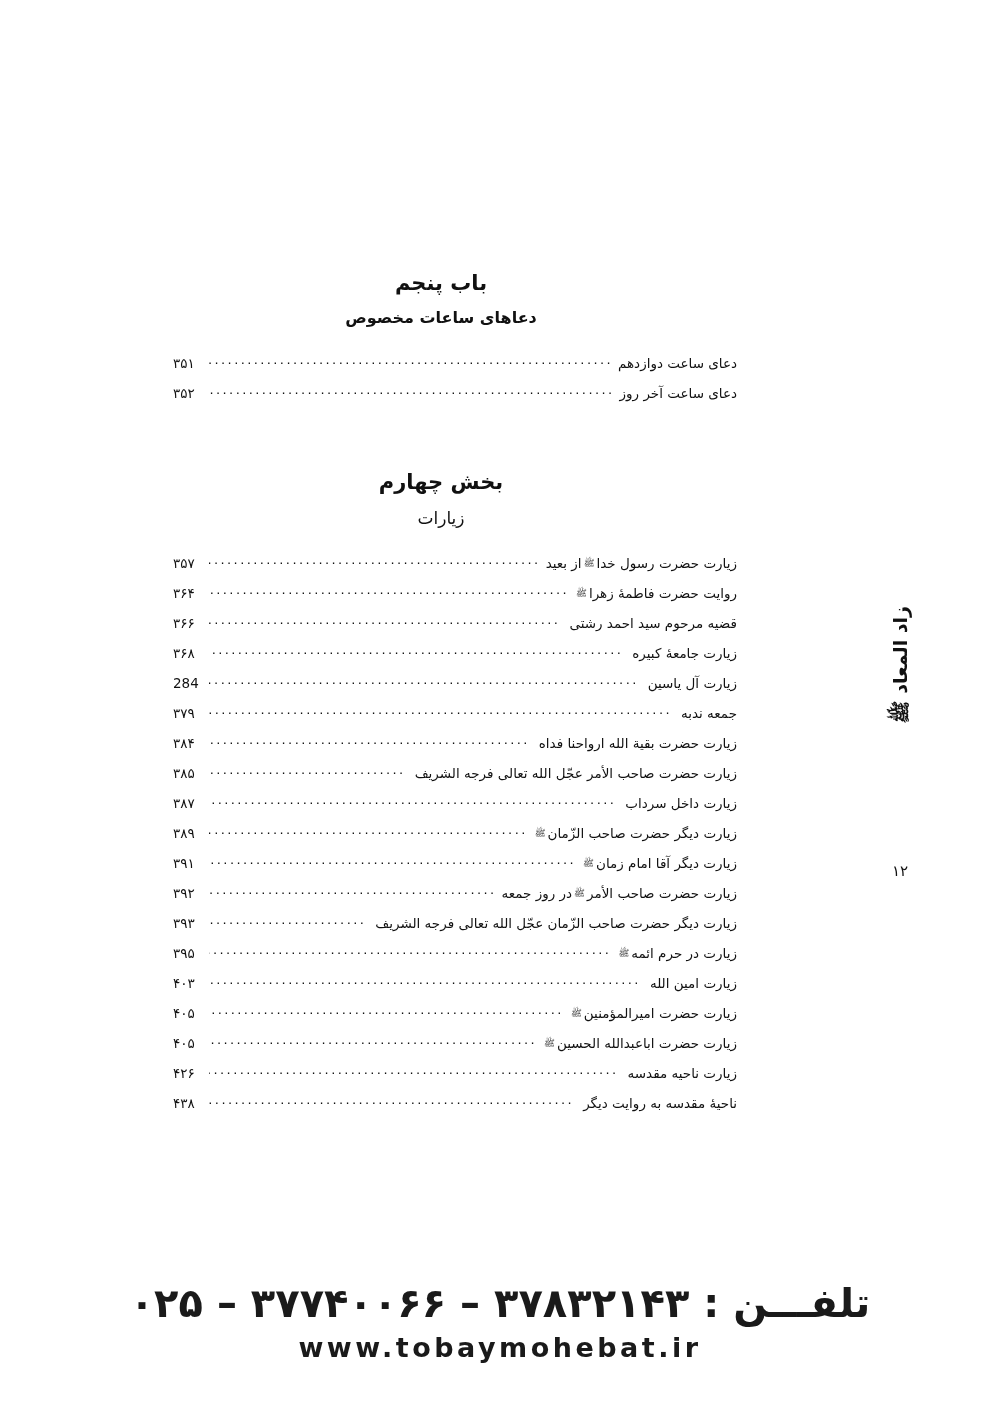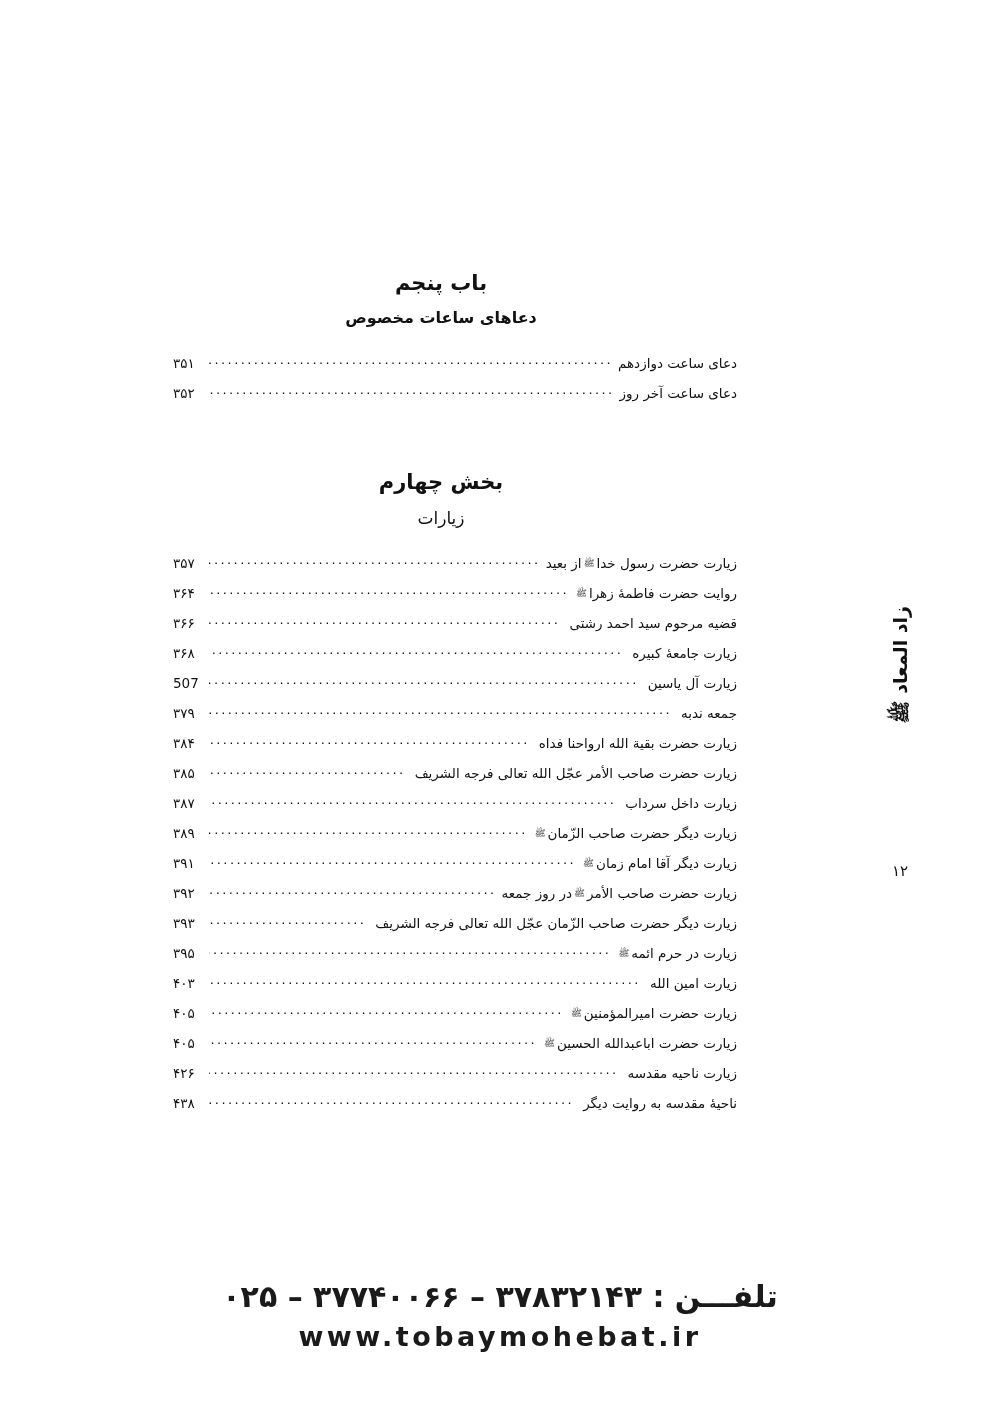--- a/index.html
+++ b/index.html
@@ -154,21 +154,21 @@
   
   .footer {
     position: absolute;
     left: 0;
     right: 0;
     top: 1280px;
     text-align: center;
     direction: rtl;
   }
   .footer-phone {
-    font-size: 30px;
+    font-size: 40px;
     font-weight: bold;
     letter-spacing: 2px;
     color: #1a1a1a;
     line-height: 1.15;
     white-space: nowrap;
     text-align: center;
   }
   .footer-site {
     margin-top: 6px;
     font-size: 27px;
@@ -236,21 +236,21 @@
           <span>زیارت جامعهٔ کبیره</span><span class="hon"></span><span></span>
         </span>
         <span class="toc-dots"></span>
         <span class="toc-page">۳۶۸</span>
       </li>
       <li class="toc-row">
         <span class="toc-label">
           <span>زیارت آل یاسین</span><span class="hon"></span><span></span>
         </span>
         <span class="toc-dots"></span>
-        <span class="toc-page">507</span>
+        <span class="toc-page">284</span>
       </li>
       <li class="toc-row">
         <span class="toc-label">
           <span>جمعه ندبه</span><span class="hon"></span><span></span>
         </span>
         <span class="toc-dots"></span>
         <span class="toc-page">۳۷۹</span>
       </li>
       <li class="toc-row">
         <span class="toc-label">

